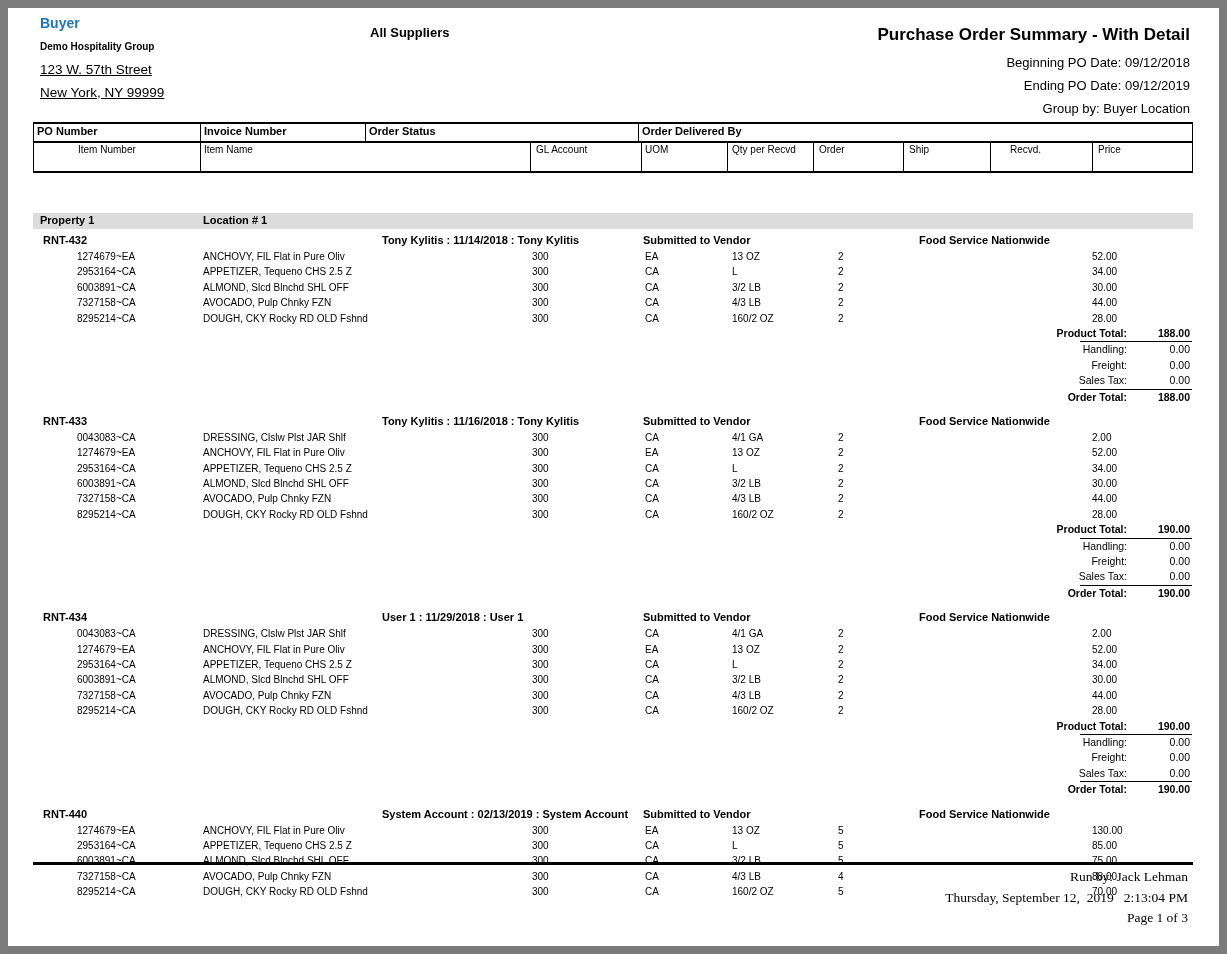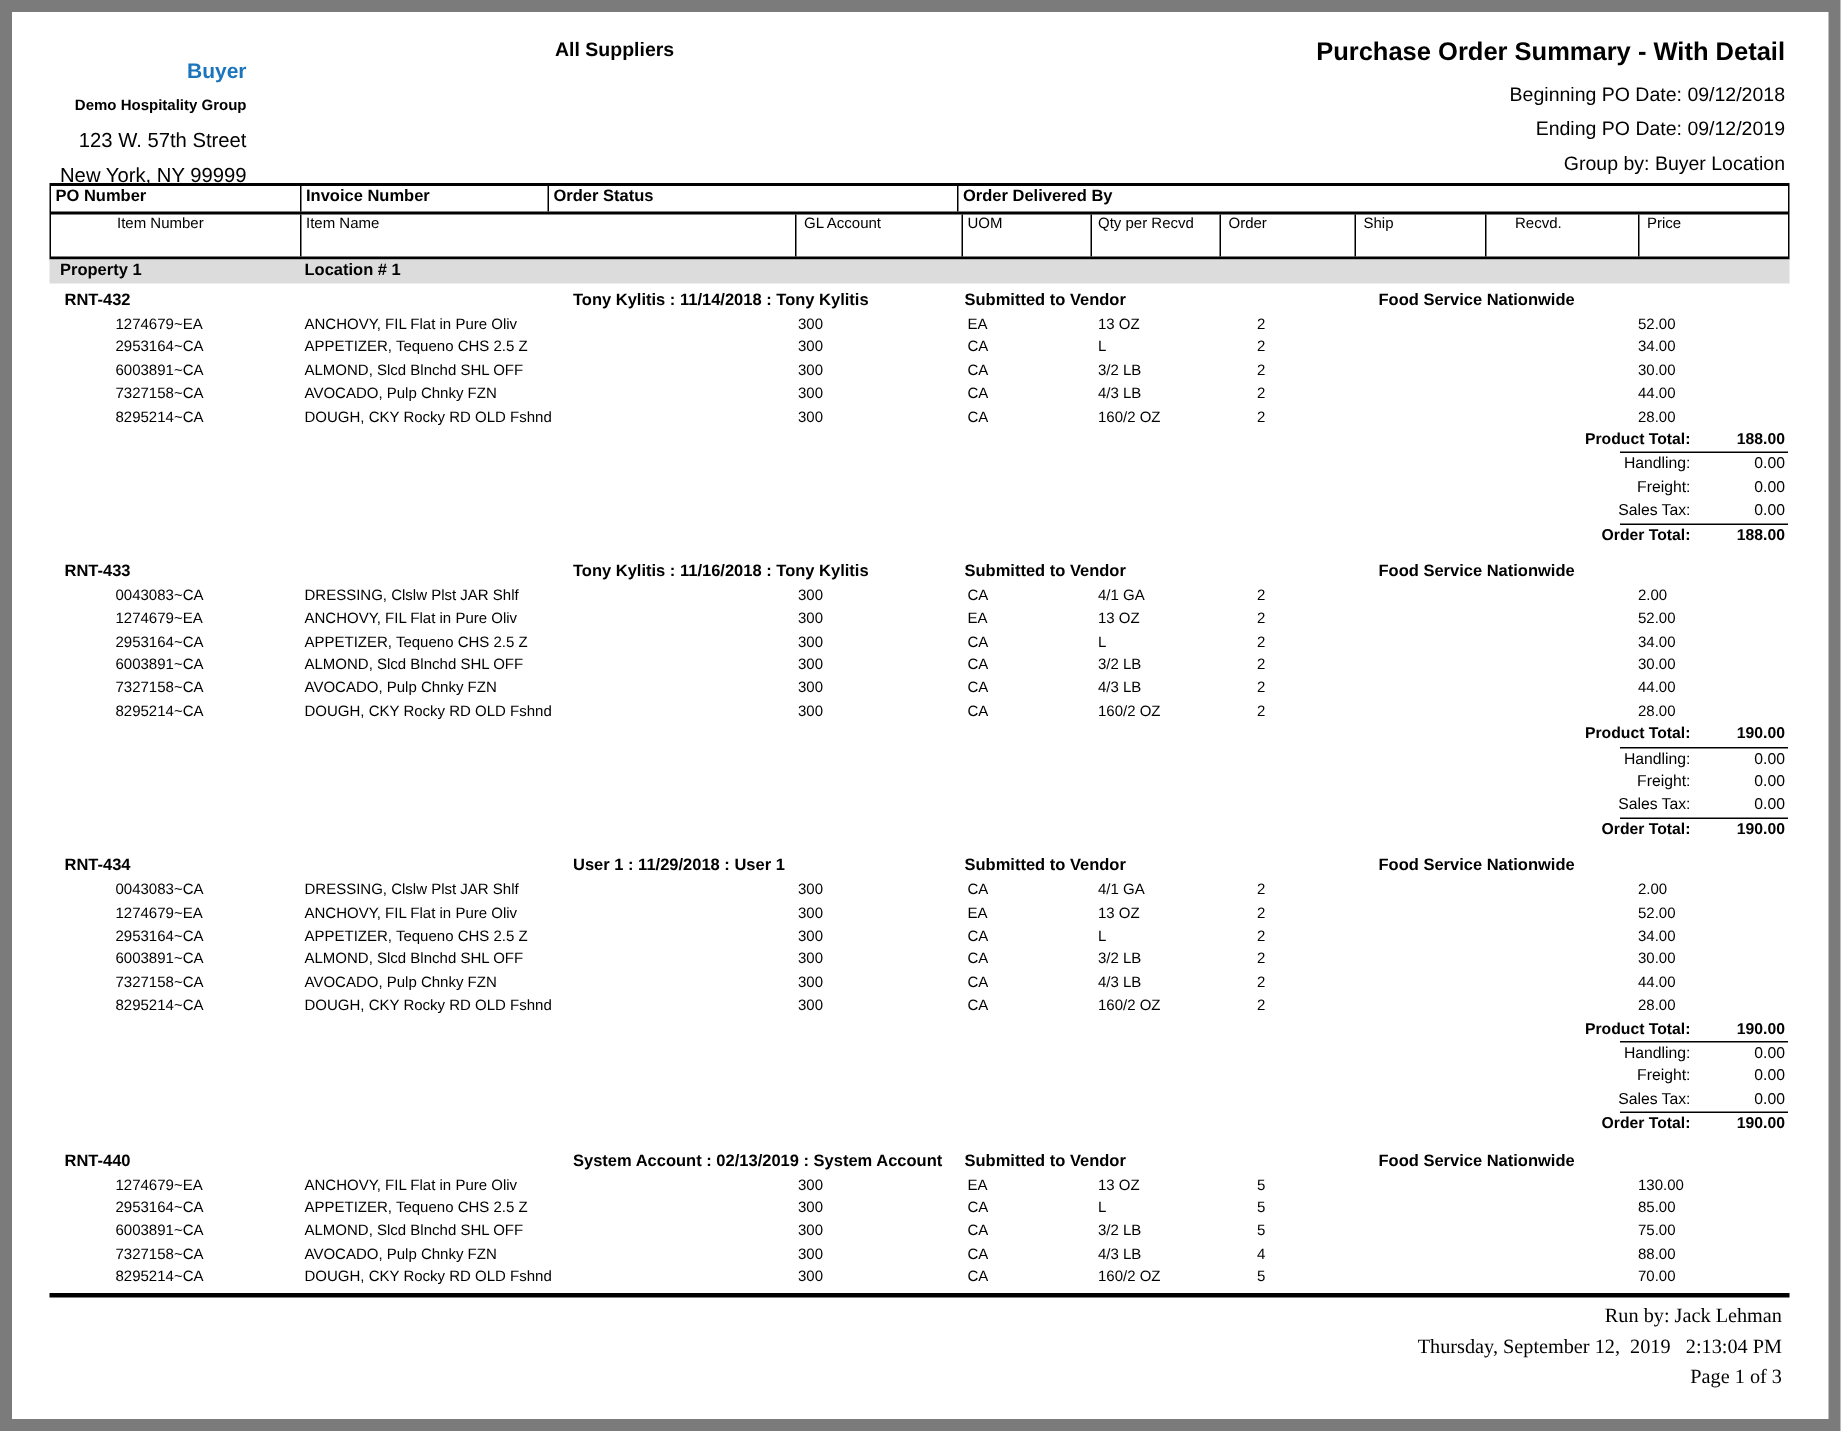--- a/index.html
+++ b/index.html
@@ -9,24 +9,24 @@
     font-family:"Liberation Sans","DejaVu Sans",sans-serif;
     color:#000;
     position:relative;
     overflow:hidden;
   }
   .page{
     position:absolute;inset:8px;
     background:#fff;
   }
   
-  .hdr-left{position:absolute;left:32px;top:28px;text-align:right;}
+  .hdr-left{position:absolute;left:32px;top:4px;}
   .hdr-left .buyer{font-size:14px;font-weight:bold;color:#1b75bc;line-height:23px;}
   .hdr-left .company{font-size:10px;font-weight:bold;line-height:23px;}
-  .hdr-left .addr{font-size:13.5px;line-height:23px;}
+  .hdr-left .addr{font-size:13.5px;line-height:23px;text-decoration:underline;}
   .suppliers{position:absolute;left:362px;top:17px;font-size:13px;font-weight:bold;}
   .hdr-right{position:absolute;right:29px;top:16px;text-align:right;}
   .hdr-right .title{font-size:17px;font-weight:bold;line-height:22px;margin-bottom:5px;}
   .hdr-right .hline{font-size:13px;line-height:23px;}
   
   .rpt{position:absolute;left:25px;top:114px;width:1160px;font-size:10px;}
   .row{display:flex;}
   .row > div{box-sizing:border-box;flex:0 0 auto;overflow:hidden;white-space:nowrap;}
   .band{border:2px solid #000;border-left-width:1px;border-right-width:1px;}
   .r1{height:17px;border-bottom:2px solid #000;}
@@ -49,21 +49,21 @@
   .c-price{flex:1 1 auto;}
   .r2 .c1{padding-left:44px;}
   .r2 .c2{padding-left:3px;}
   .r2 .c-gl{padding-left:5px;}
   .r2 .c-uom{padding-left:3px;}
   .r2 .c-qty{padding-left:4px;}
   .r2 .c-order{padding-left:5px;}
   .r2 .c-ship{padding-left:5px;}
   .r2 .c-recvd{padding-left:5px;}
   .r2 .c-price{padding-left:5px;border-right:none;}
-  .group{height:16px;background:#dcdcdc;font-weight:bold;font-size:11px;}
+  .group{height:16px;background:#dcdcdc;font-weight:bold;font-size:11px;margin-top:40px;}
   .group > div{line-height:15px;}
   .group .g1{width:167px;padding-left:7px;}
   .group .g2{flex:1 1 auto;padding-left:3px;}
   
   .order-block{margin-top:9px;}
   .order-block:first-child{margin-top:4px;}
   .ohdr{height:16px;font-weight:bold;font-size:11px;}
   .ohdr > div{line-height:14px;}
   .ohdr .o-po{width:332px;padding-left:10px;}
   .ohdr .o-ord{width:276px;padding-left:17px;}

